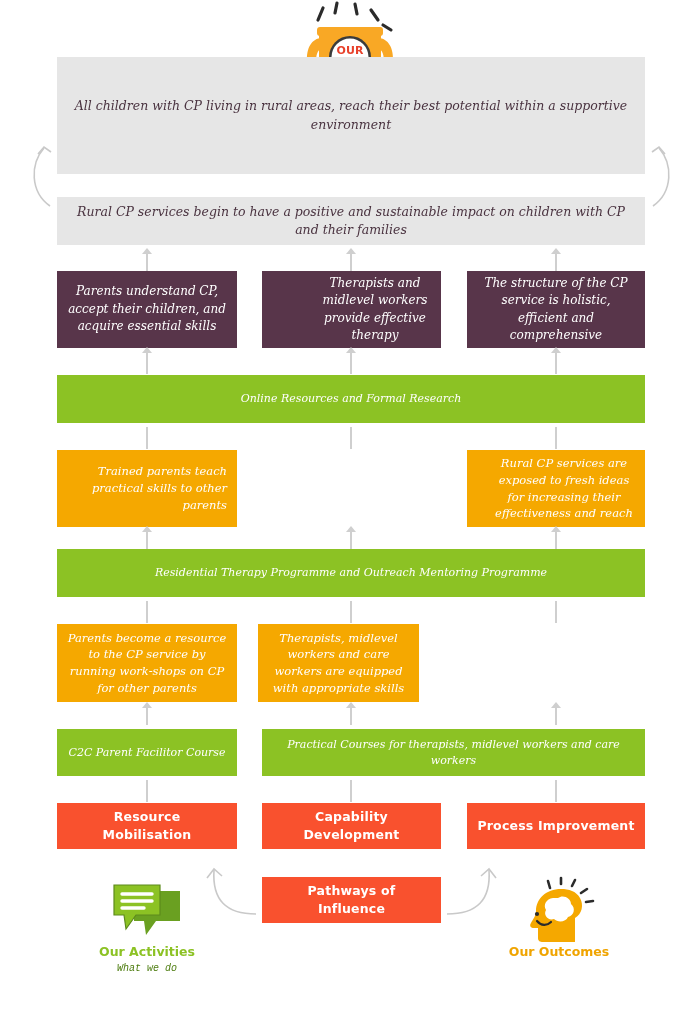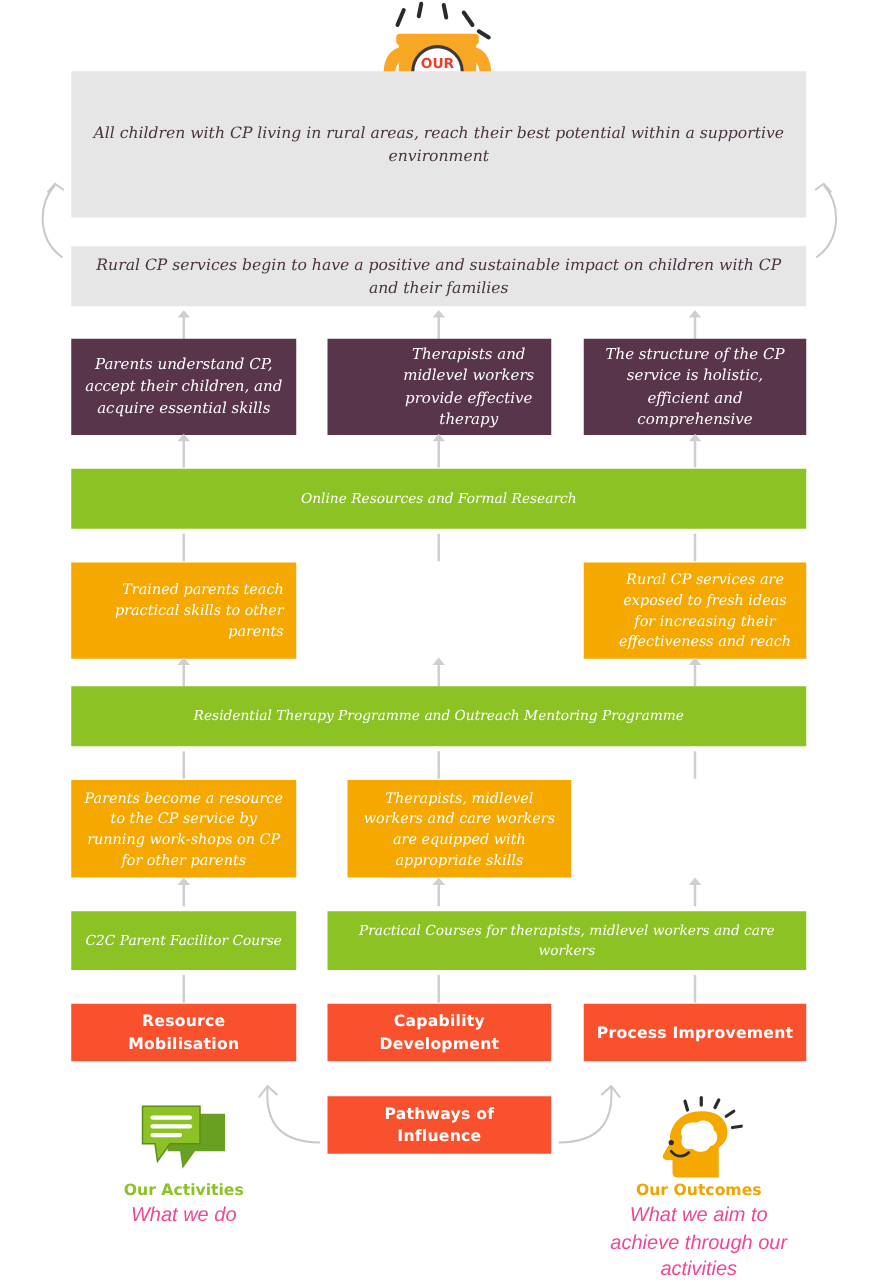--- a/index.html
+++ b/index.html
@@ -71,22 +71,22 @@
   }
 
   
   .legend{position:absolute;text-align:center;}
   .legend .ltitle{
     font-weight:bold;font-size:12.5px;
     font-family:"DejaVu Sans", sans-serif;
     margin-bottom:3px;
   }
   .legend .lsub{
-    font-style:italic;font-size:16px;color:#ec4899;
-    font-family:Liberation Sans, sans-serif;line-height:1.35;
+    font-style:italic;font-size:10px;color:#4d7c0f;
+    font-family:Liberation Mono, monospace;line-height:1.35;
   }
   .lt-green{color:#8cc224;}
   .lt-orange{color:#f0a400;}
 
   svg{display:block;overflow:visible;}
 </style>
 </head>
 <body>
 
 <div class="stage">
@@ -189,21 +189,21 @@
     <span>Residential Therapy Programme and Outreach Mentoring Programme</span>
   </div>
 
   <div class="conn" style="left:146px;top:601px;height:22px;"></div>
   <div class="conn" style="left:350px;top:601px;height:22px;"></div>
   <div class="conn" style="left:555px;top:601px;height:22px;"></div>
 
   <div class="box orange" style="left:57px;top:624px;width:180px;height:78px;">
     <span>Parents become a resource to the CP service by running work-shops on CP for other parents</span>
   </div>
-  <div class="box orange" style="left:278px;top:624px;width:179px;height:78px;">
+  <div class="box orange" style="left:258px;top:624px;width:161px;height:78px;">
     <span>Therapists, midlevel workers and care workers are equipped with appropriate skills</span>
   </div>
 
   <div class="conn" style="left:146px;top:707px;height:18px;"></div>
   <div class="arrowhead" style="left:142px;top:702px;"></div>
   <div class="conn" style="left:350px;top:707px;height:18px;"></div>
   <div class="arrowhead" style="left:346px;top:702px;"></div>
   <div class="conn" style="left:555px;top:707px;height:18px;"></div>
   <div class="arrowhead" style="left:551px;top:702px;"></div>
 
@@ -271,16 +271,15 @@
           <line x1="61" y1="15" x2="67" y2="11"></line>
           <line x1="66" y1="24" x2="73" y2="23"></line>
         </g>
         <path d="M41 11 C 26 11, 16 21, 16 33 C 16 38, 13 41, 11 45 C 9 48, 11 50, 14 50 L18 50 L18 60 C18 63, 20 64, 23 64 L55 64 L55 40 C 62 36, 64 27, 60 20 C 56 13, 49 11, 41 11 Z" fill="#f5a800"></path>
         <path d="M33 20 C 26 21, 23 27, 26 32 C 23 37, 28 43, 34 41 C 38 45, 46 44, 48 39 C 54 38, 56 30, 51 26 C 51 20, 43 16, 38 20 Z" fill="#ffffff"></path>
         <path d="M17 43 C 21 48, 27 48, 31 44" stroke="#2b2b2b" stroke-width="2.2" fill="none" stroke-linecap="round"></path>
         <circle cx="17" cy="36" r="2.1" fill="#2b2b2b"></circle>
       </svg>
     </div>
     <div class="ltitle lt-orange">Our Outcomes</div>
-    <div class="lsub">What we aim to achieve through our activities</div>
   </div>
 
 </div>
 
 </body></html>

